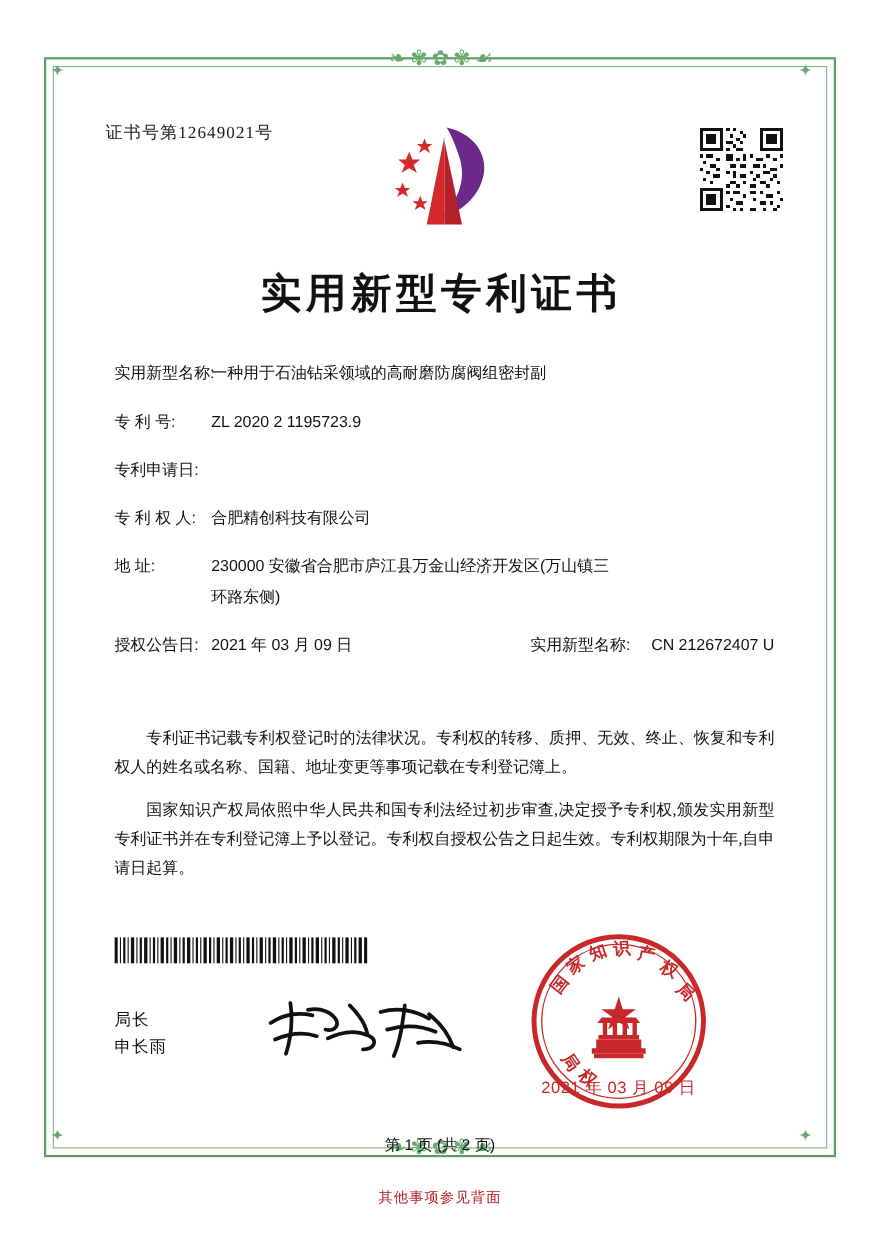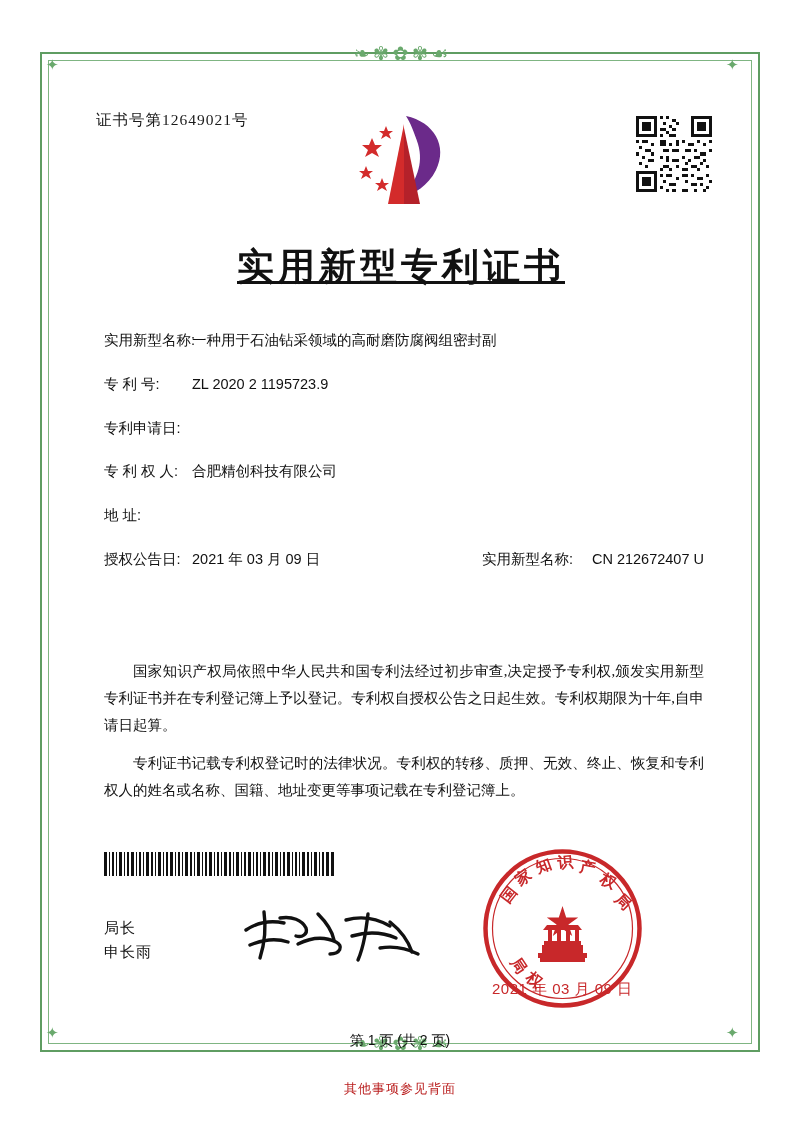--- a/index.html
+++ b/index.html
@@ -102,21 +102,20 @@
   .title {
     position: absolute;
     left: 0;
     top: 132px;
     width: 610px;
     text-align: center;
     font-size: 37px;
     font-weight: bold;
     letter-spacing: 4px;
     font-family: "Liberation Serif", "DejaVu Serif", serif;
-    text-decoration: underline;
   }
 
   .fields {
     position: absolute;
     left: 8px;
     top: 220px;
     width: 600px;
     font-size: 14.5px;
     font-family: "Liberation Sans", "DejaVu Sans", sans-serif;
   }
@@ -362,32 +361,36 @@
     </div>
     <div class="field-row">
       <span class="field-label">专利申请日:</span>
     </div>
     <div class="field-row">
       <span class="field-label">专 利 权 人:</span>
       <span class="field-value">合肥精创科技有限公司</span>
     </div>
     <div class="field-row">
       <span class="field-label">地 址:</span>
+      <span class="field-value">
+        <span>230000 安徽省合肥市庐江县万金山经济开发区(万山镇三</span>
+        <span class="addr-second">环路东侧)</span>
+      </span>
     </div>
     <div class="field-row two-col">
       <span class="field-label">授权公告日:</span>
       <span class="field-value">2021 年 03 月 09 日</span>
       <span class="field-label2">实用新型名称:</span>
       <span class="field-value2">CN 212672407 U</span>
     </div>
   </div>
 
   <div class="paragraphs">
+    <p>专利证书记载专利权登记时的法律状况。专利权的转移、质押、无效、终止、恢复和专利权人的姓名或名称、国籍、地址变更等事项记载在专利登记簿上。</p>
     <p>国家知识产权局依照中华人民共和国专利法经过初步审查,决定授予专利权,颁发实用新型专利证书并在专利登记簿上予以登记。专利权自授权公告之日起生效。专利权期限为十年,自申请日起算。</p>
-    <p>专利证书记载专利权登记时的法律状况。专利权的转移、质押、无效、终止、恢复和专利权人的姓名或名称、国籍、地址变更等事项记载在专利登记簿上。</p>
   </div>
 </div>
 
 <svg class="barcode" viewBox="0 0 230 24" preserveAspectRatio="none" aria-hidden="true">
   <g fill="#111">
     <rect x="0" y="0" width="3" height="24"></rect>
       <rect x="5" y="0" width="1" height="24"></rect>
     <rect x="8" y="0" width="2" height="24"></rect>
       <rect x="12" y="0" width="1" height="24"></rect>
     <rect x="15" y="0" width="3" height="24"></rect>

